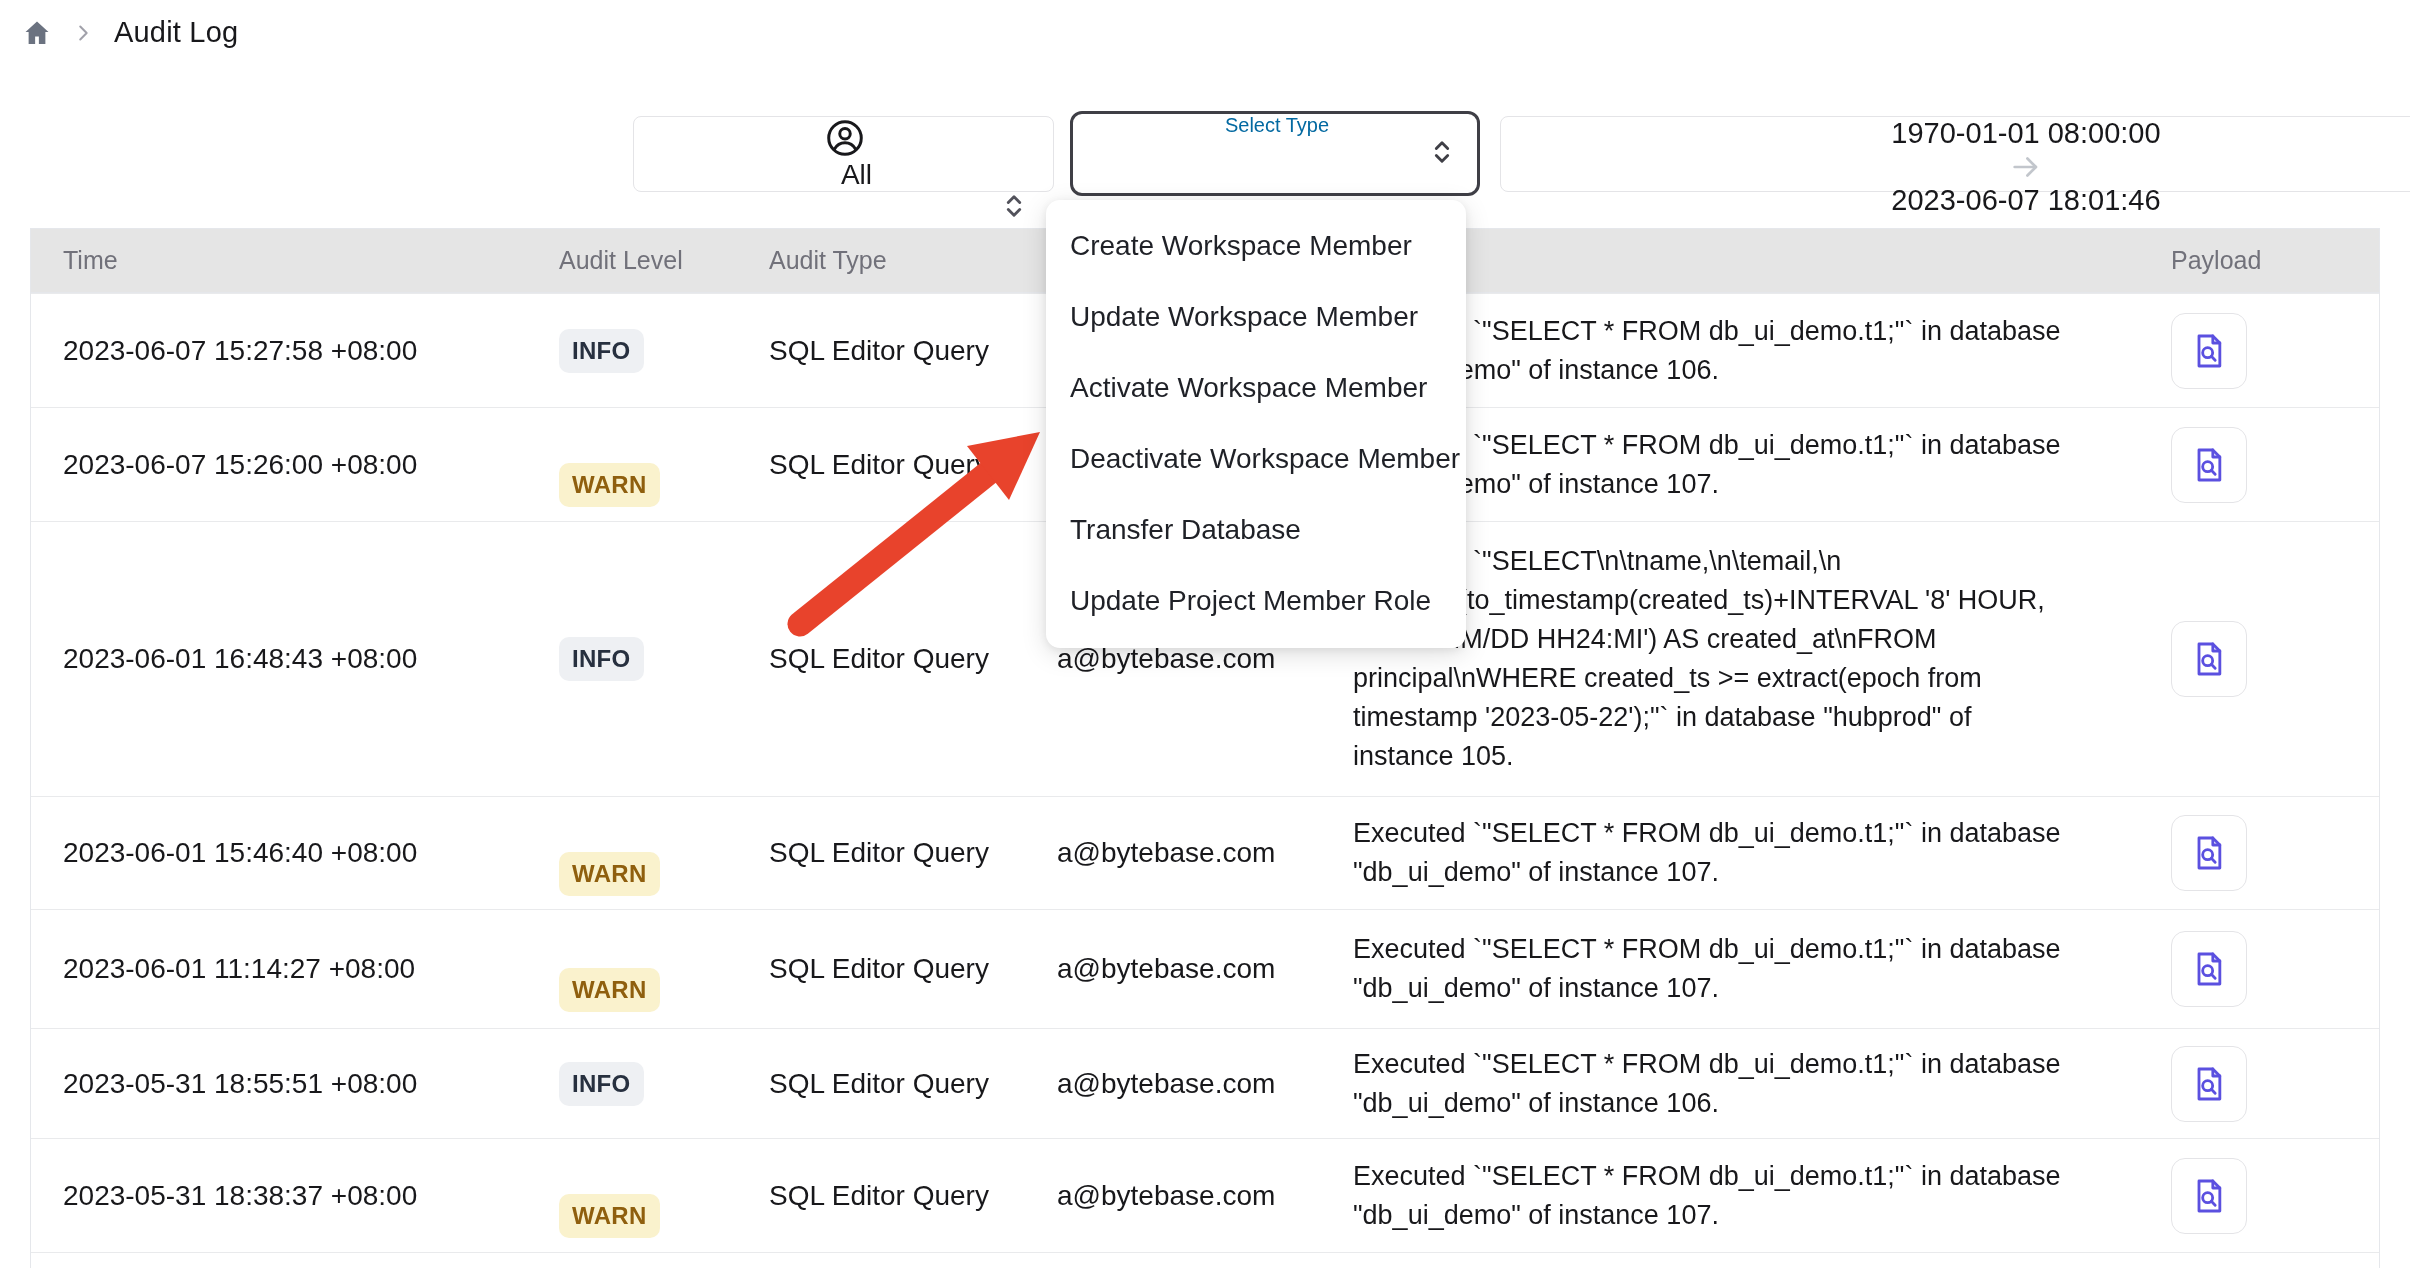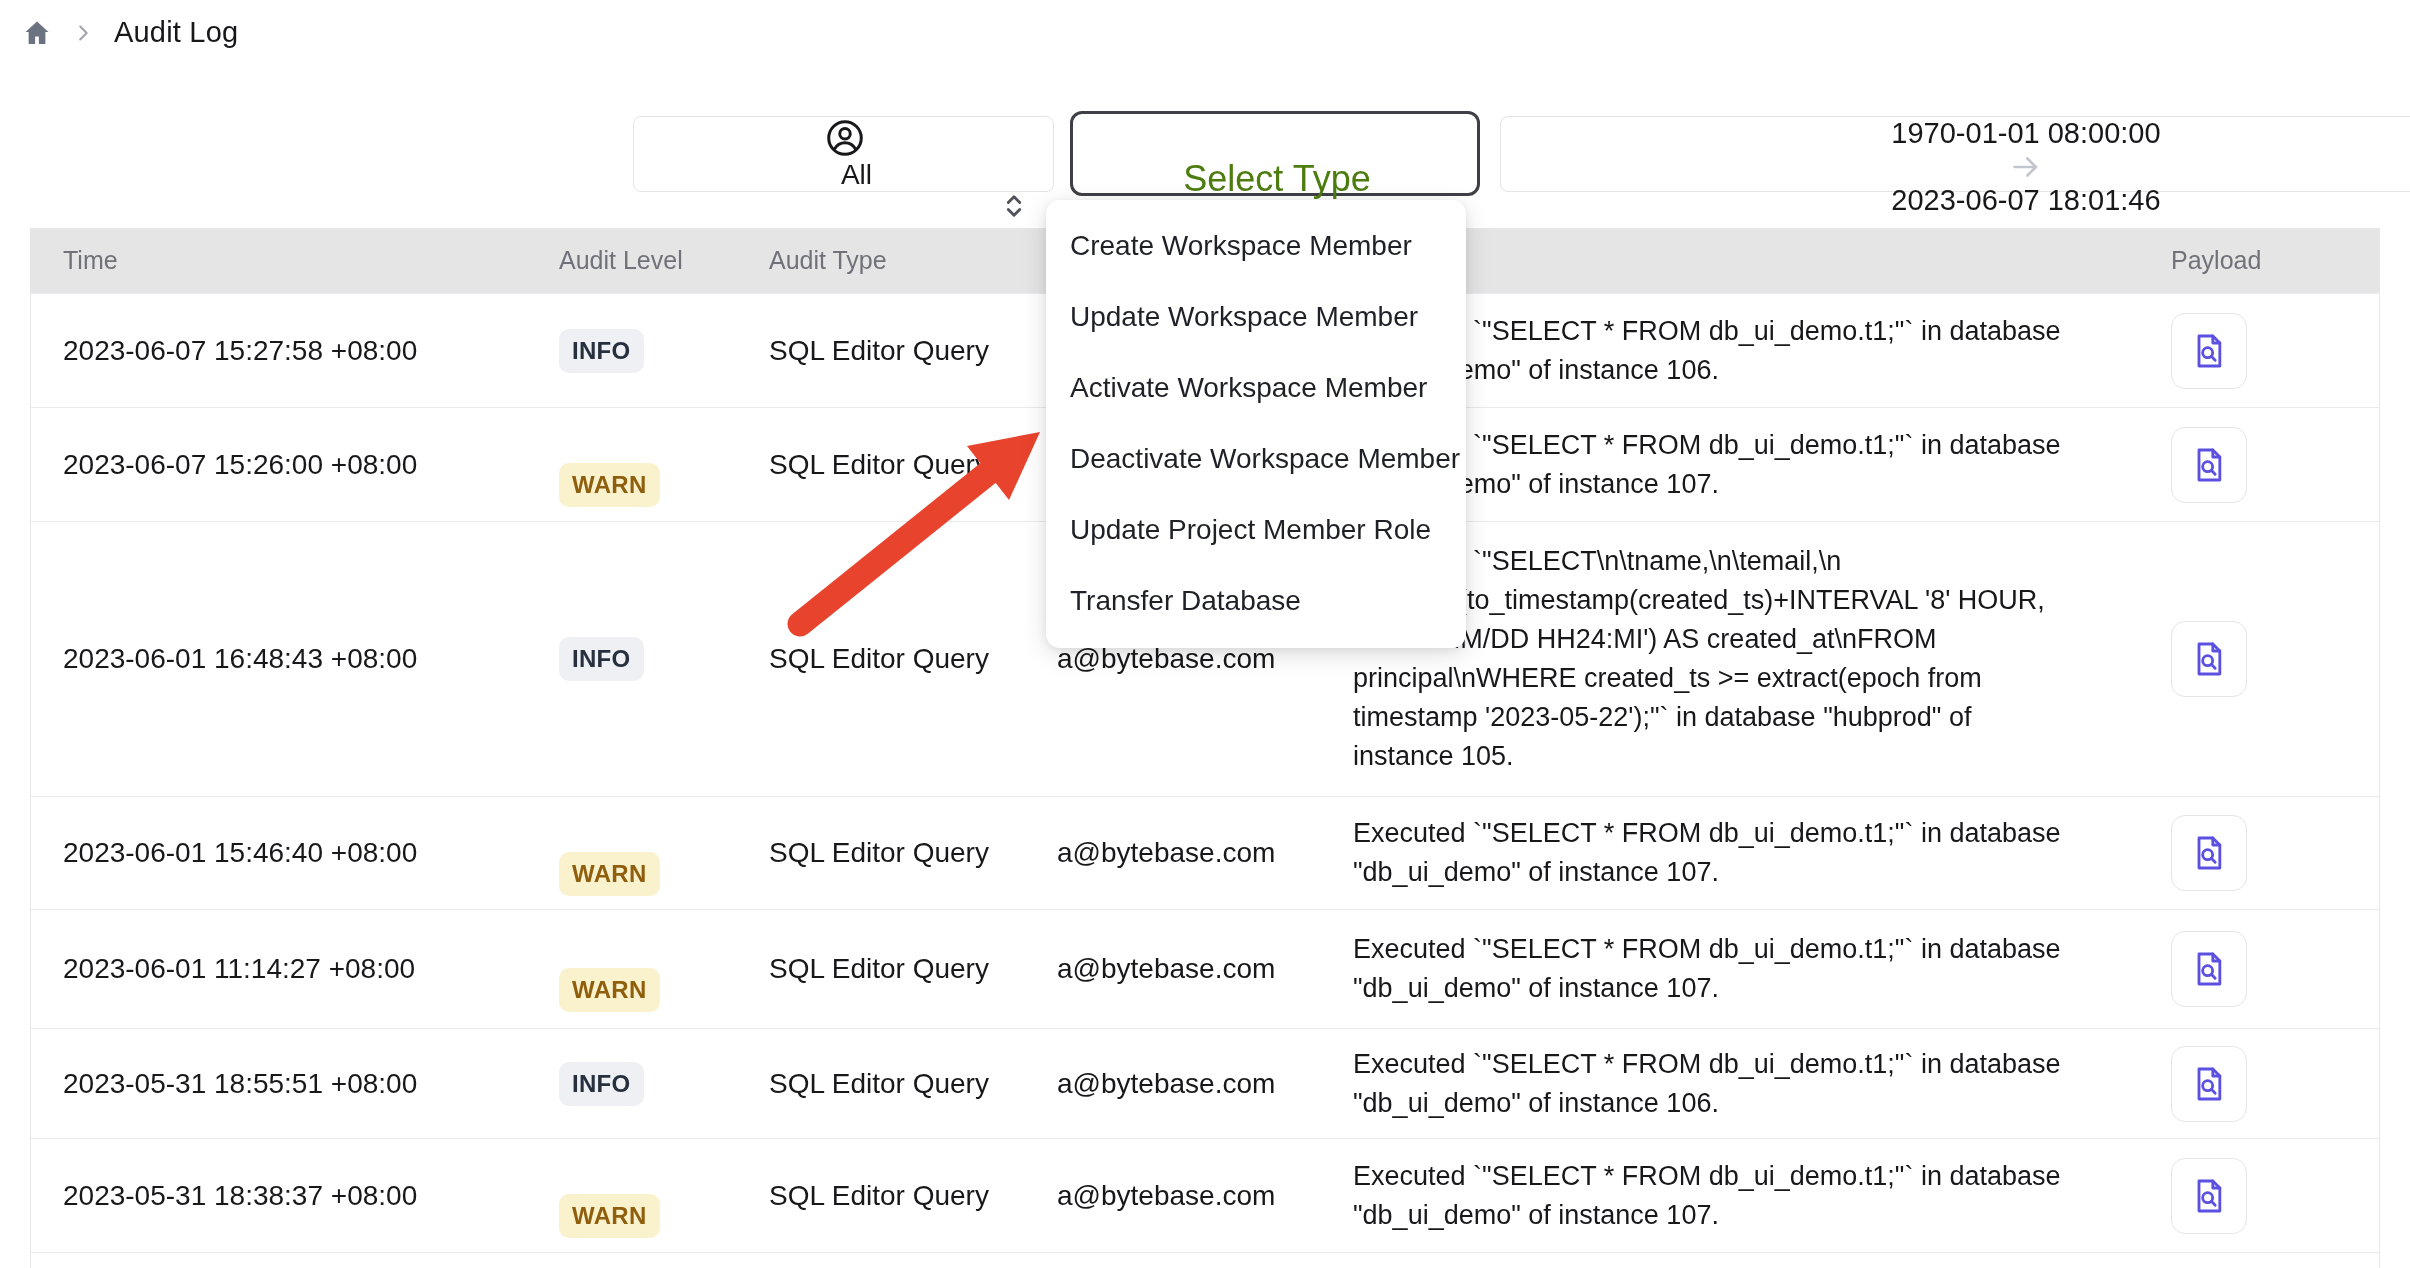--- a/index.html
+++ b/index.html
@@ -20,21 +20,21 @@
   .filter-box { background:#fff; display:flex; align-items:center;flex-direction:column; }
   .select-actor {
     left:633px; top:116px; width:421px; height:76px;
     border:1.5px solid #e4e4e7; border-radius:8px; padding:0 24px 0 26px;
   }
   .select-actor .val { font-size:28px; margin-left:24px; color:#18181b; }
   .select-type {
     left:1070px; top:111px; width:410px; height:85px;
     border:3px solid #3f3f46; border-radius:12px; padding:0 20px 0 24px;
   }
-  .select-type .placeholder { font-size:36px; color:#4d7c0f;margin-top:44px; }
+  .select-type .placeholder { font-size:20px; color:#0369a1; }
   .chevrons { margin-left:auto; flex:none; }
   .date-range {
     left:1500px; top:116px; width:1032px; height:76px;
     border:1.5px solid #e4e4e7; border-radius:8px; padding:0 30px 0 50px;
     font-size:29px;
     text-align:right;
   }
   .date-range .dr-arrow { margin:0 54px; flex:none; }
   .date-range .cal { margin-left:auto; flex:none; }
 
@@ -319,15 +319,15 @@
 <svg class="abs arrow-overlay" width="2410" height="1268" viewBox="0 0 2410 1268">
   <line x1="800" y1="624" x2="988" y2="473" stroke="#e8432c" stroke-width="25" stroke-linecap="round"></line>
   <polygon points="1040,432 1009,500 967,446" fill="#e8432c"></polygon>
 </svg>
 
 <div class="abs type-dropdown">
   <div class="dd-item">Create Workspace Member</div>
   <div class="dd-item">Update Workspace Member</div>
   <div class="dd-item">Activate Workspace Member</div>
   <div class="dd-item">Deactivate Workspace Member</div>
+  <div class="dd-item">Transfer Database</div>
   <div class="dd-item">Update Project Member Role</div>
-  <div class="dd-item">Transfer Database</div>
 </div>
 
 </body></html>

